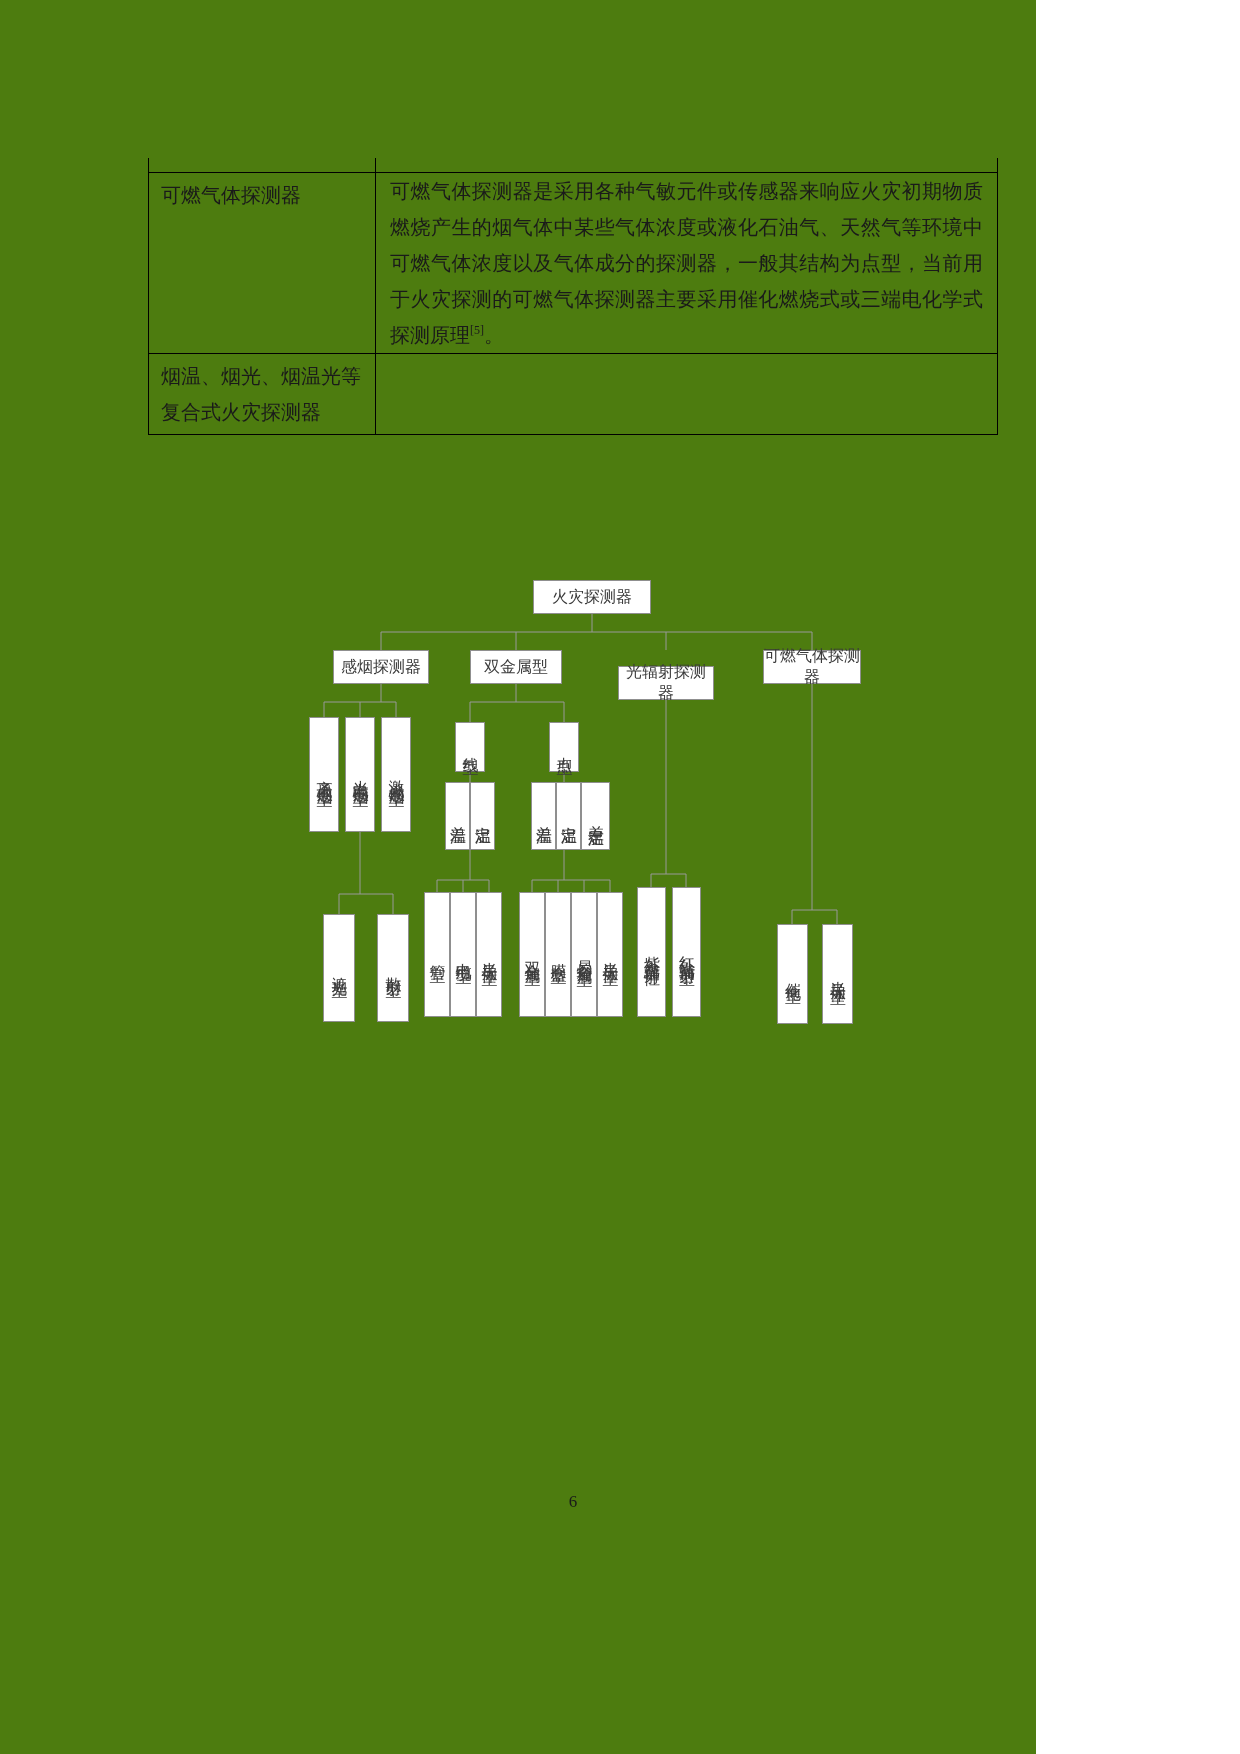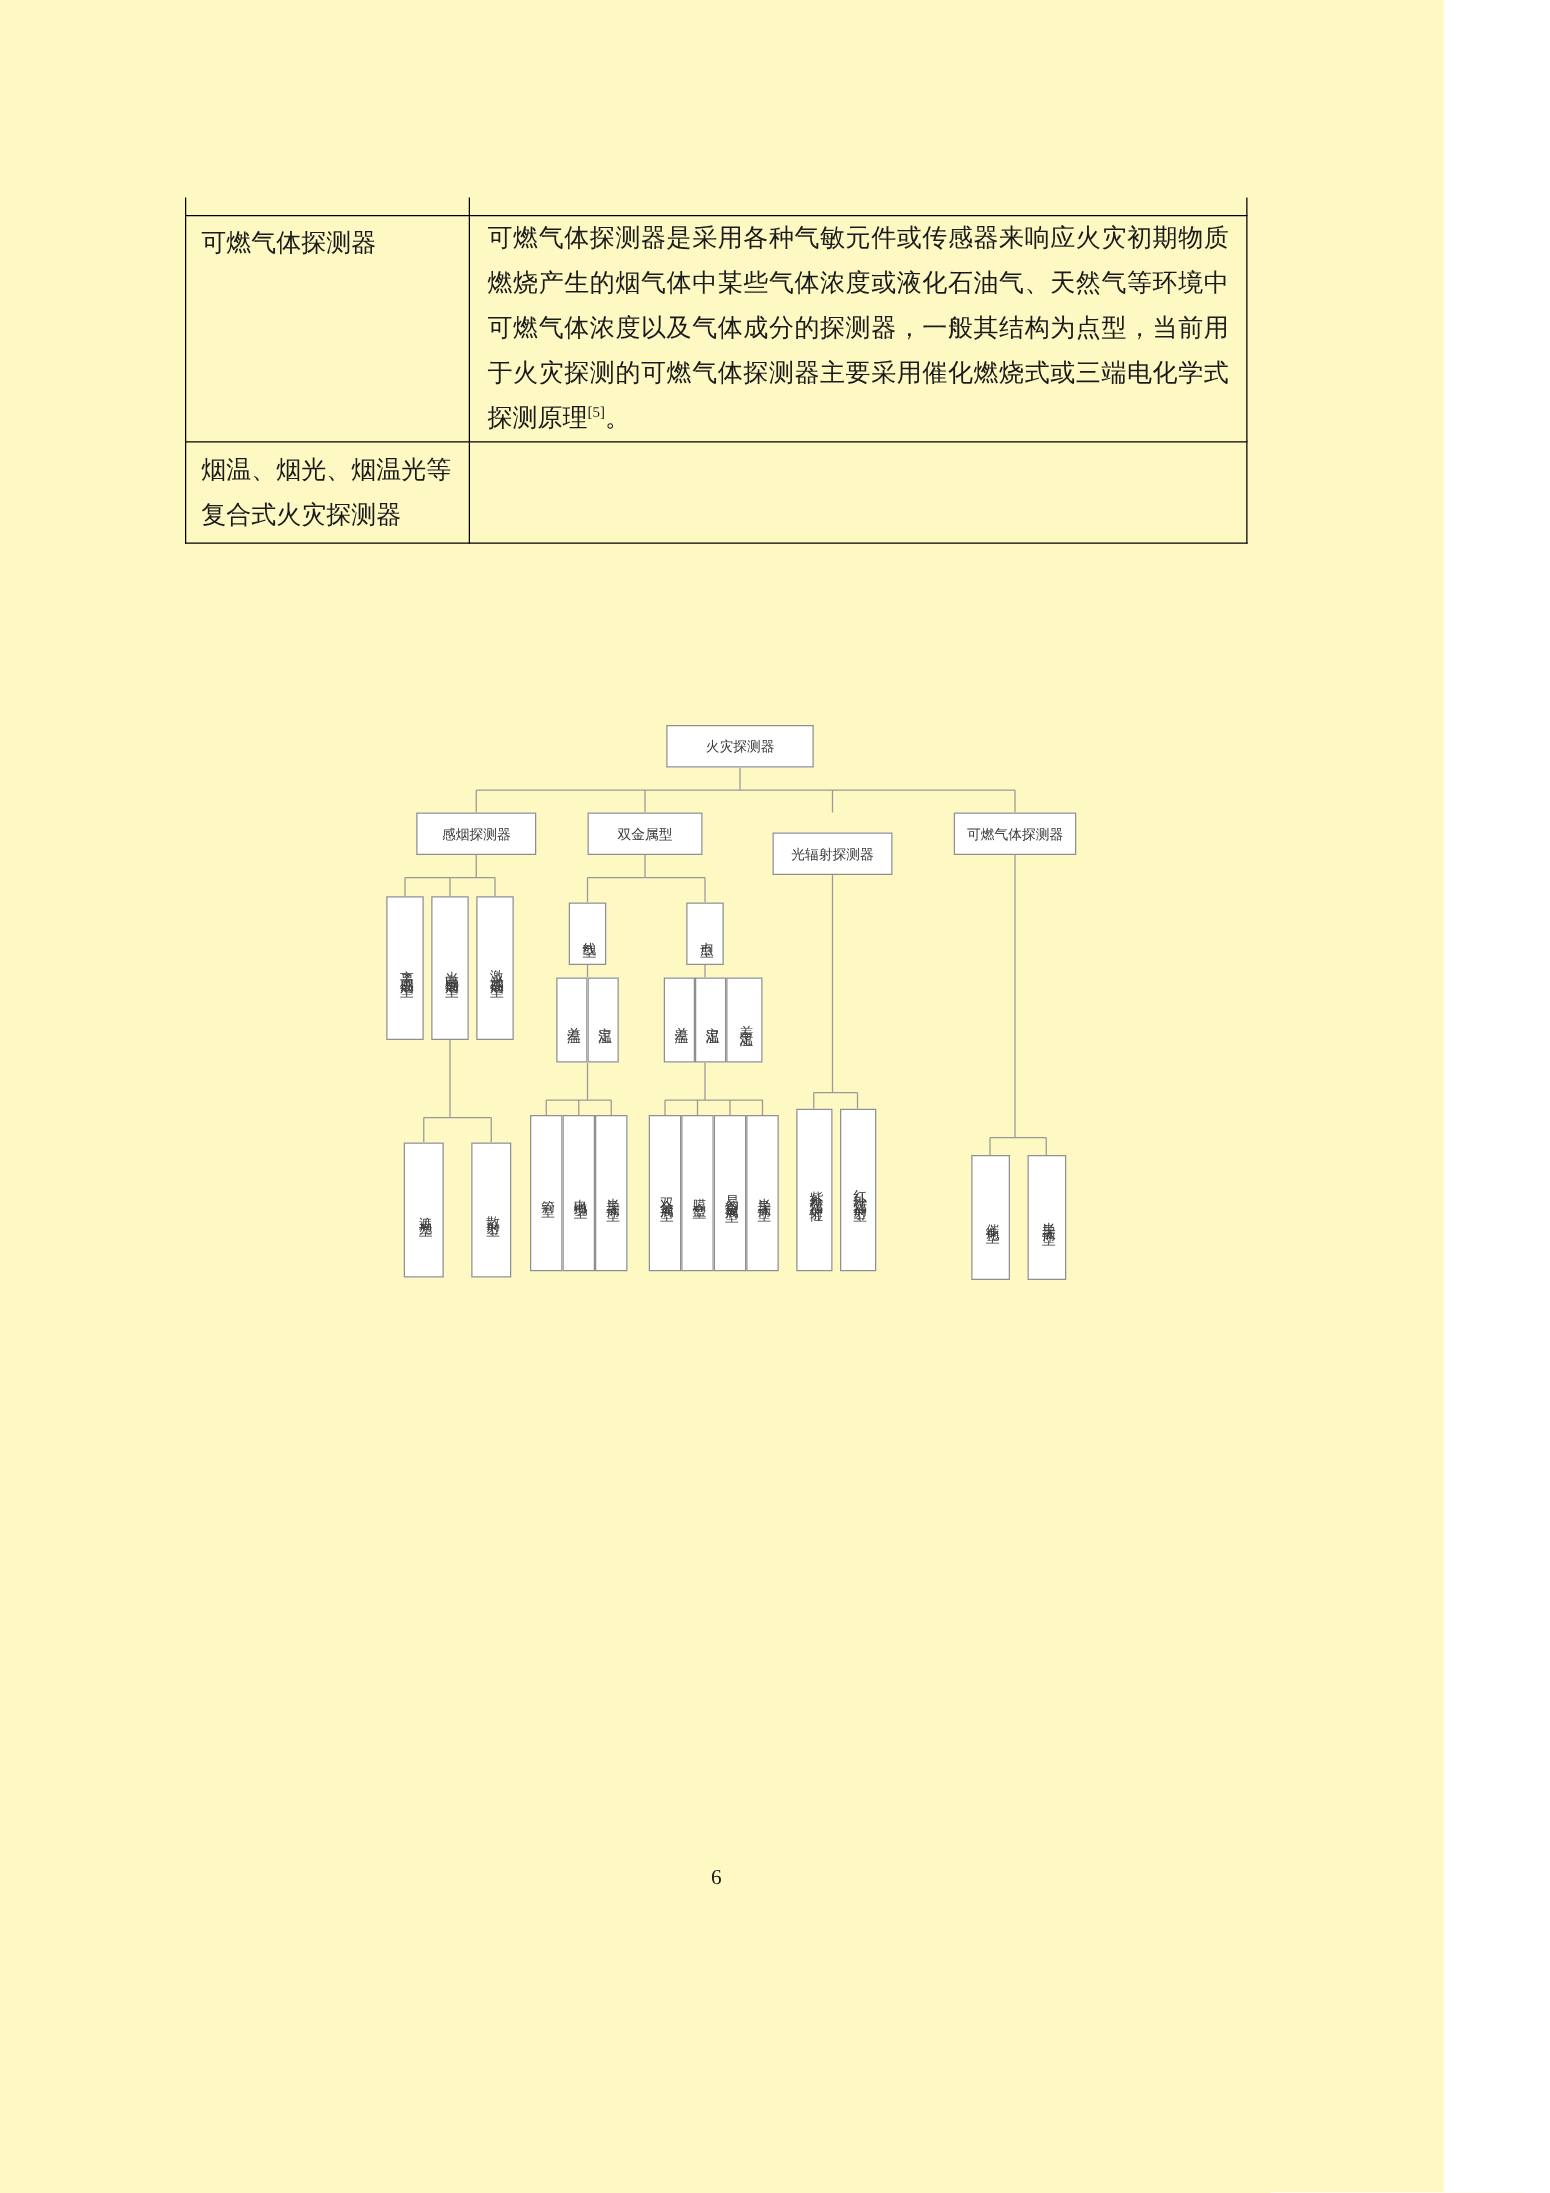--- a/index.html
+++ b/index.html
@@ -2,21 +2,21 @@
 <html><head>
 <meta charset="utf-8">
 <style>
   * { margin:0; padding:0; box-sizing:border-box; }
   html,body { background:#ffffff; }
   body {
     width:1240px; height:1754px;
     font-family:"Liberation Serif","DejaVu Serif",serif;
     color:#1a1a1a;
   }
-  .page { position:relative; width:1155px; height:1754px; background:#fef9c3; overflow:hidden; }
+  .page { position:relative; width:1036px; height:1754px; background:#4d7c0f; overflow:hidden; }
 
   
   .dtable {
     position:absolute; left:148px; top:158px; width:850px;
     border-collapse:collapse; table-layout:fixed;
   }
   .dtable td {
     border:1px solid #000; vertical-align:top;
     font-size:20px; line-height:36px;
   }
@@ -24,21 +24,21 @@
   td.term { width:227px; padding:4px 8px 4px 12px; }
   td.def  { padding:0 14px; text-align:justify; }
   sup.cite { font-size:12px; line-height:0; vertical-align:super; }
 
   
   .diagram { position:absolute; left:150px; top:562px; width:940px; height:480px; }
   .diagram svg { position:absolute; left:0; top:0; }
   .dnode {
     position:absolute; border:1px solid #8f8f8f; background:#fff;
     color:#3a3a3a; font-family:"Liberation Sans","DejaVu Sans",sans-serif;
-    font-size:11px; display:flex; align-items:center; justify-content:center;
+    font-size:16px; display:flex; align-items:center; justify-content:center;
     text-align:center;
   }
   .vnode { writing-mode:vertical-rl; text-orientation:upright; letter-spacing:3px; }
 
   .caption {
     position:absolute; left:148px; top:1072px; width:850px;
     text-align:center; font-size:20px; color:#1a1a1a;
   }
   .pagenum {
     position:absolute; left:148px; top:1492px; width:850px;

